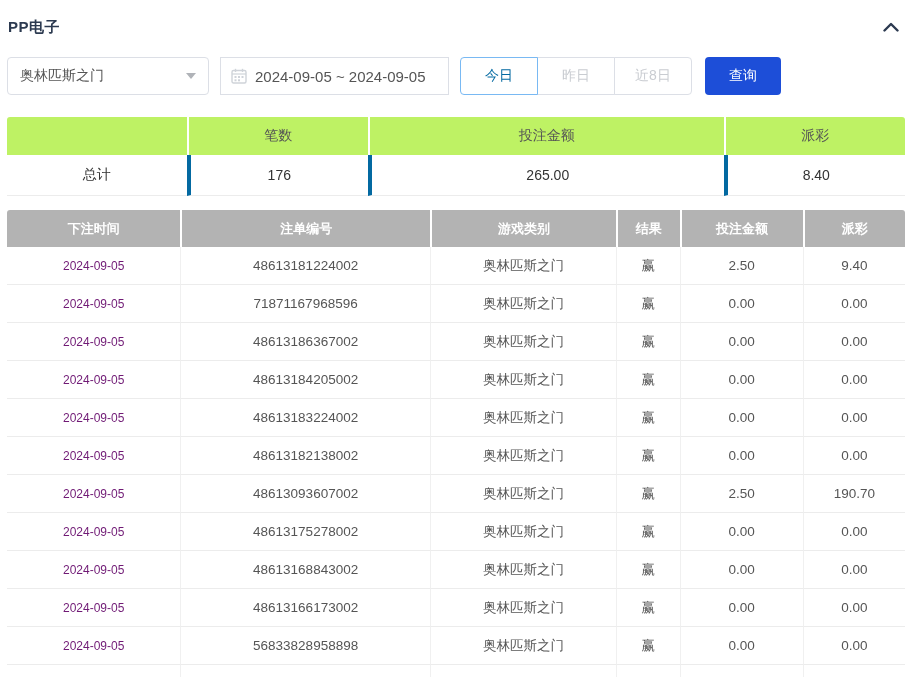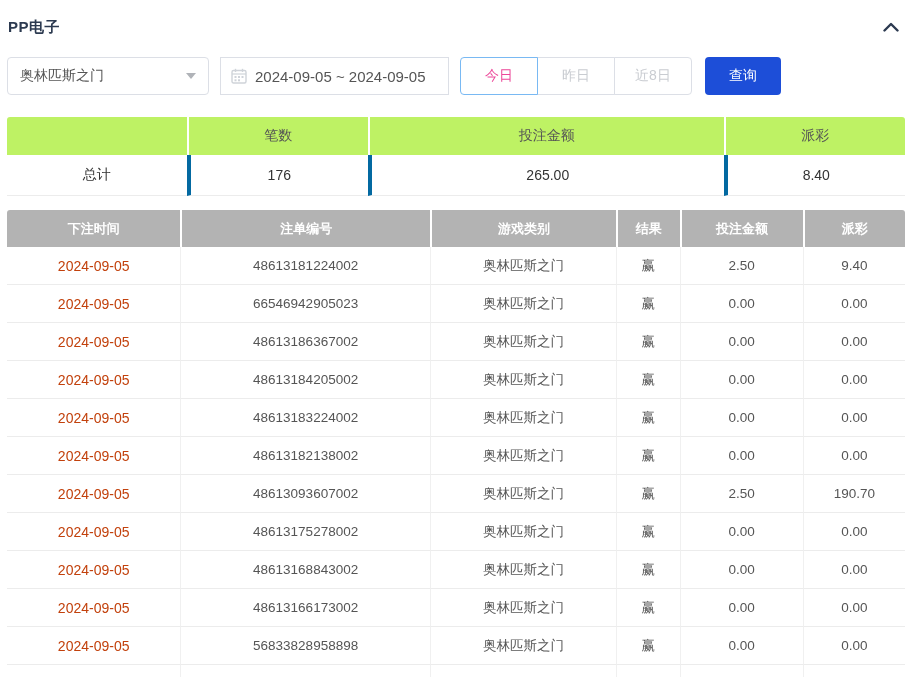--- a/index.html
+++ b/index.html
@@ -37,21 +37,21 @@
   }
   .date-box .cal { margin-right: 8px; flex: 0 0 auto; }
   .segment { margin-left: 11px; display: flex; }
   .seg-btn {
     width: 78px; height: 38px; background: #fff; border: 1px solid #dcdfe6;
     font-size: 14px; color: #c9ccd1; cursor: pointer; margin-left: -1px;
     font-family: inherit;
   }
   .seg-btn:first-child { margin-left: 0; border-radius: 4px 0 0 4px; }
   .seg-btn:last-child { border-radius: 0 4px 4px 0; }
-  .seg-btn.active { color: #ec4899; border-color: #79b9f3; position: relative; z-index: 1; }
+  .seg-btn.active { color: #0369a1; border-color: #79b9f3; position: relative; z-index: 1; }
   .query-btn {
     margin-left: 13px; width: 76px; height: 38px; background: #1d4ed8; color: #fff;
     border: none; border-radius: 4px; font-size: 14px; cursor: pointer; font-family: inherit;
   }
 
   
   table { width: 100%; border-collapse: separate; border-spacing: 0; table-layout: fixed; }
   th, td { text-align: center; overflow: hidden; white-space: nowrap; }
 
   
@@ -74,21 +74,21 @@
     background: #b3b3b3; height: 37px; font-size: 13px; font-weight: bold; color: #fff;
     border-left: 2px solid #fff;
     margin-top: 12px;
   }
   .detail-table th:first-child { border-left: none; border-top-left-radius: 3px; }
   .detail-table th:last-child { border-top-right-radius: 3px; }
   .detail-table td {
     background: #fff; height: 38px; font-size: 13.5px; color: #555;
     border-bottom: 1px solid #ececec; border-left: 1px solid #f0f0f0;
   }
-  .detail-table td:first-child { border-left: none; color: #c2410c; font-size: 14px; }
+  .detail-table td:first-child { border-left: none; color: #701a75; font-size: 12px; }
   .detail-table tr.partial td { border-bottom: none; }
 </style>
 </head>
 <body>
 
 <div class="page">
 
   <div class="title-row">
     <div class="panel-title">PP电子</div>
     <button class="collapse-btn">
@@ -177,21 +177,21 @@
     <tr>
           <td>2024-09-05</td>
           <td>48613181224002</td>
           <td>奥林匹斯之门</td>
           <td>赢</td>
           <td>2.50</td>
           <td>9.40</td>
         </tr>
         <tr>
           <td>2024-09-05</td>
-          <td>66546942905023</td>
+          <td>71871167968596</td>
           <td>奥林匹斯之门</td>
           <td>赢</td>
           <td>0.00</td>
           <td>0.00</td>
         </tr>
         <tr>
           <td>2024-09-05</td>
           <td>48613186367002</td>
           <td>奥林匹斯之门</td>
           <td>赢</td>

